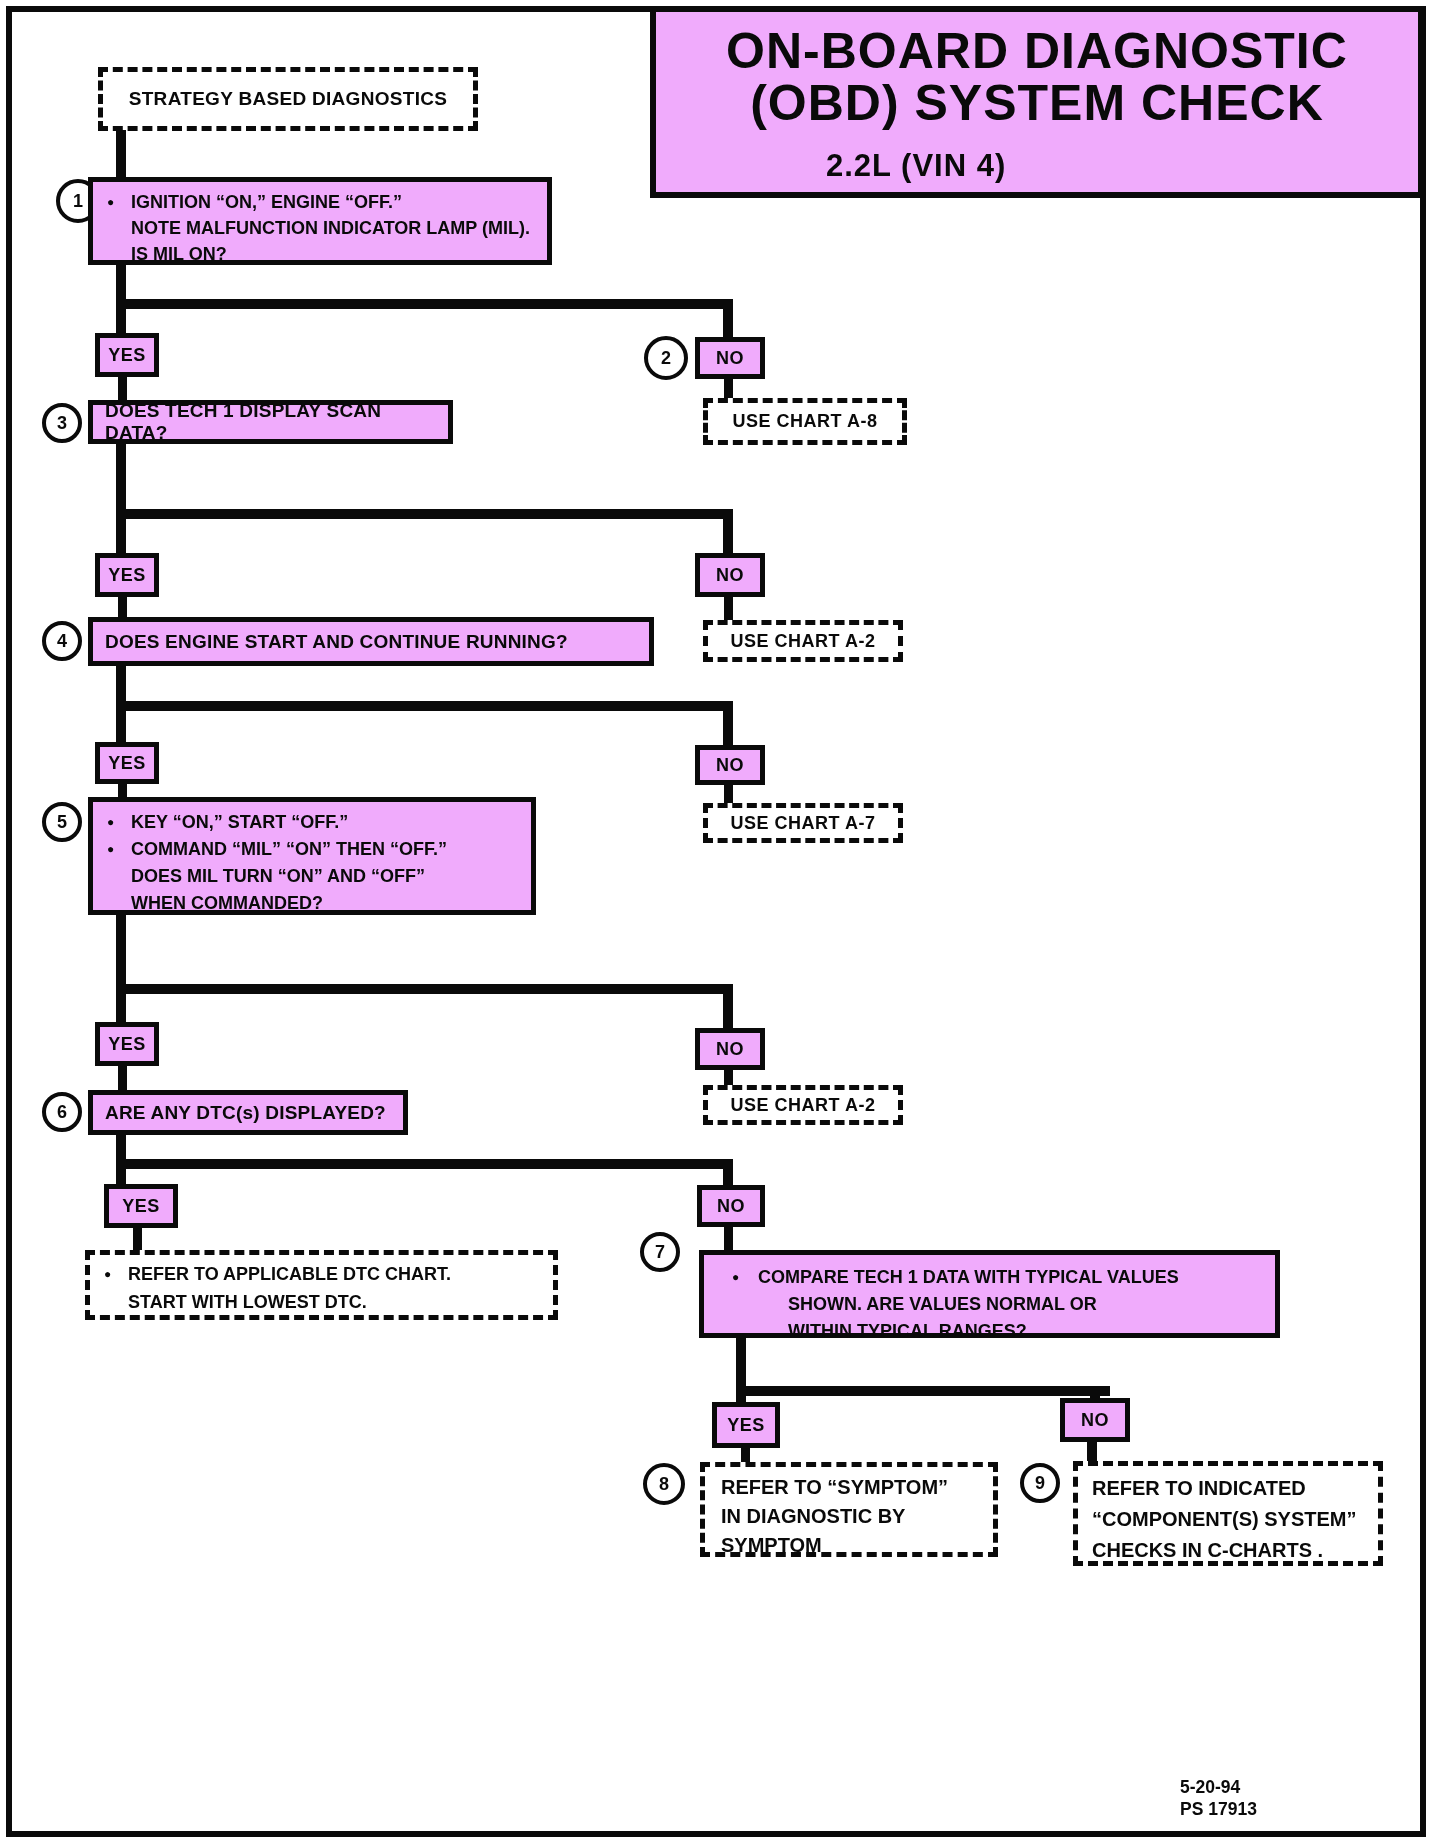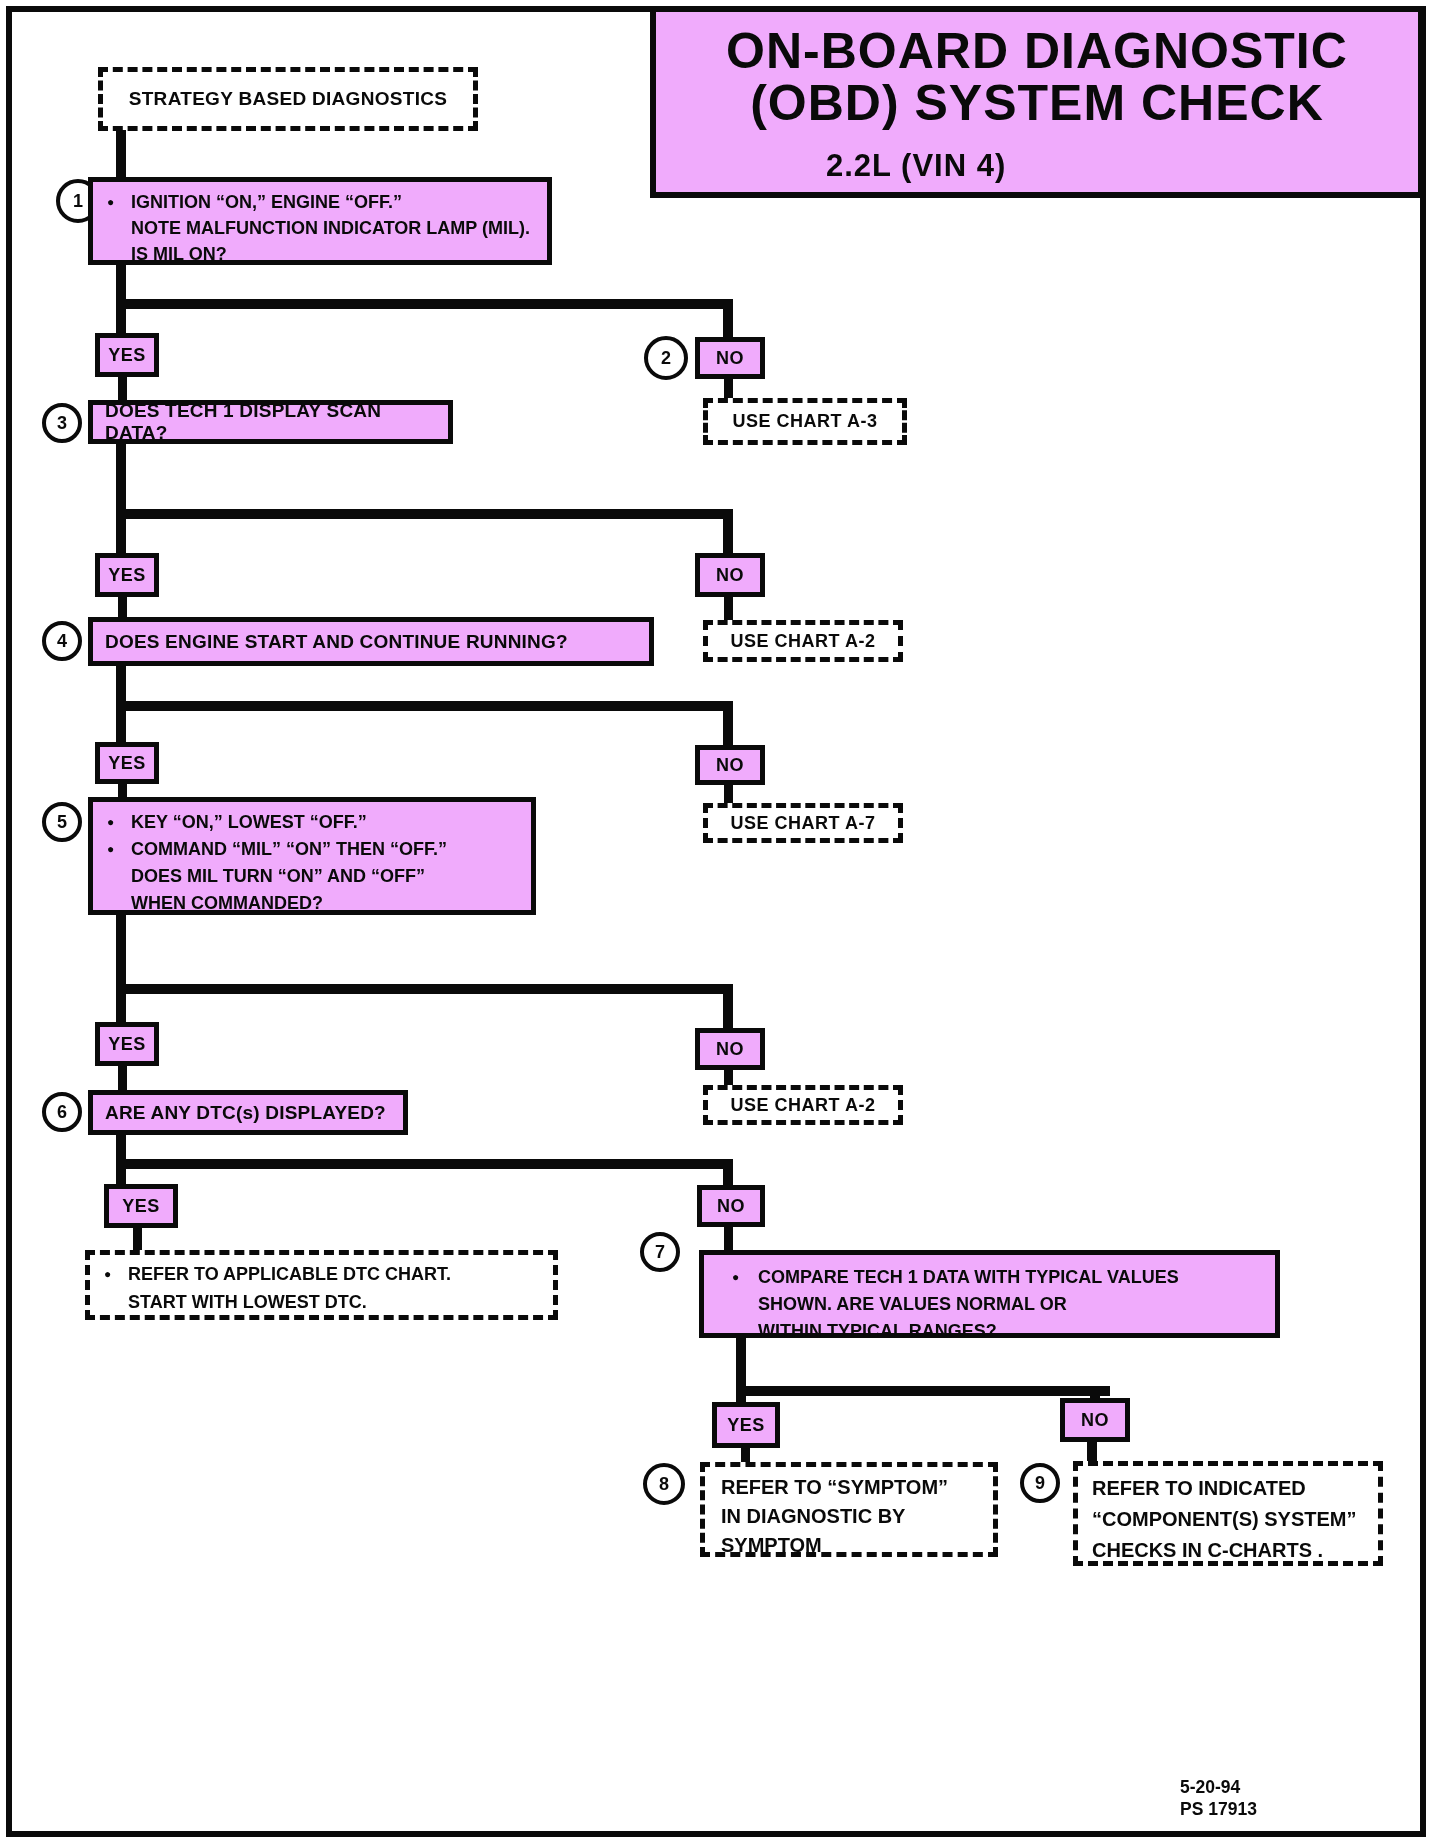--- a/index.html
+++ b/index.html
@@ -16,21 +16,21 @@
           box-sizing:border-box;}
   .yn{display:flex;align-items:center;justify-content:center;font-size:18px;letter-spacing:.5px;}
   .qline{display:flex;align-items:center;padding-left:12px;font-size:19px;letter-spacing:.2px;}
   .tl{font-size:18px;line-height:26px;padding-top:7px;}
   .row{display:flex;}
   .bullet{width:24px;padding-left:14px;font-size:12px;line-height:26px;flex:none;}
   .indent{padding-left:38px;}
   .title-l{position:absolute;left:0;right:0;text-align:center;font-size:50px;letter-spacing:1px;}
   .ctr{text-align:center;}
   .b7 .bullet{padding-left:28px;width:26px;line-height:27px;}
-  .b7 .indent{padding-left:54px;}
+  .b7 .indent{padding-left:84px;}
   .b7 .row,.b5 .row{line-height:27px;}
   .footer{position:absolute;left:1180px;top:1776px;width:215px;
           font-size:17.5px;line-height:22px;}
 </style>
 </head>
 <body>
 
 <div class="sheet">
   <div class="frame"></div>
 
@@ -118,21 +118,21 @@
       </div>
   </div>
 
   <div class="box yn" style="left:95px;top:333px;width:64px;height:44px;">
       <span>YES</span>
     </div>
   <div class="box yn" style="left:695px;top:337px;width:70px;height:42px;">
       <span>NO</span>
     </div>
   <div class="dashed yn" style="left:703px;top:398px;width:204px;height:47px;">
-      <span>USE CHART A-3</span>
+      <span>USE CHART A-8</span>
     </div>
 
   <div class="box qline" style="left:88px;top:400px;width:365px;height:44px;">
     <span>DOES TECH 1 DISPLAY SCAN DATA?</span>
   </div>
 
   <div class="box yn" style="left:95px;top:553px;width:64px;height:44px;">
       <span>YES</span>
     </div>
   <div class="box yn" style="left:695px;top:553px;width:70px;height:44px;">
@@ -152,21 +152,21 @@
   <div class="box yn" style="left:695px;top:745px;width:70px;height:40px;">
       <span>NO</span>
     </div>
   <div class="dashed yn" style="left:703px;top:803px;width:200px;height:40px;">
       <span>USE CHART A-7</span>
     </div>
 
   <div class="box tl b5" style="left:88px;top:797px;width:448px;height:118px;line-height:27px;">
     <div class="row">
         <span class="bullet">●</span>
-      <span>KEY “ON,” LOWEST “OFF.”</span>
+      <span>KEY “ON,” START “OFF.”</span>
       </div>
     <div class="row">
         <span class="bullet">●</span>
       <span>COMMAND “MIL” “ON” THEN “OFF.”</span>
       </div>
     <div class="row indent">
         <span>DOES MIL TURN “ON” AND “OFF”</span>
       </div>
     <div class="row indent">
         <span>WHEN COMMANDED?</span>

